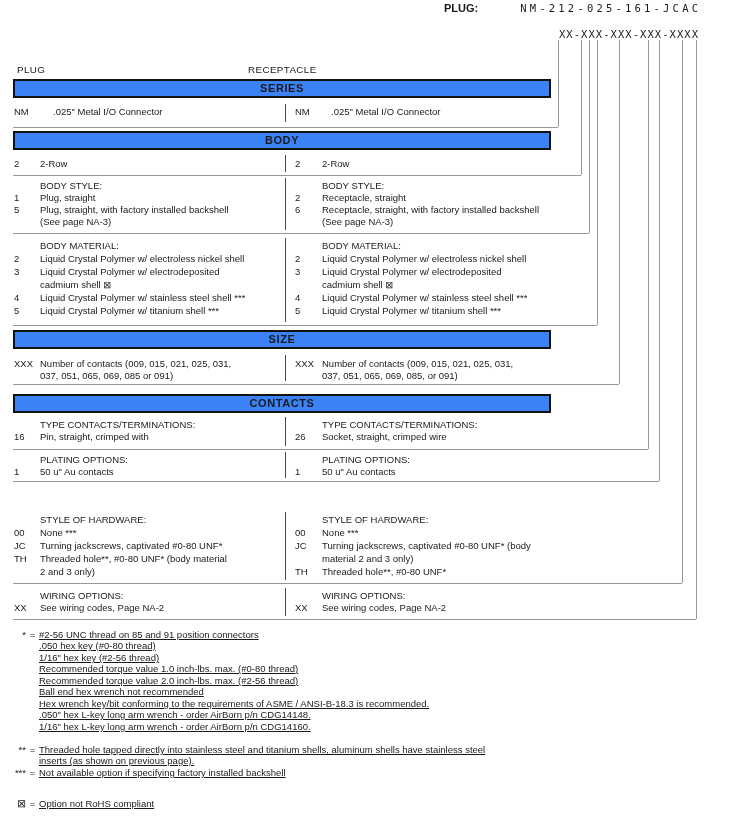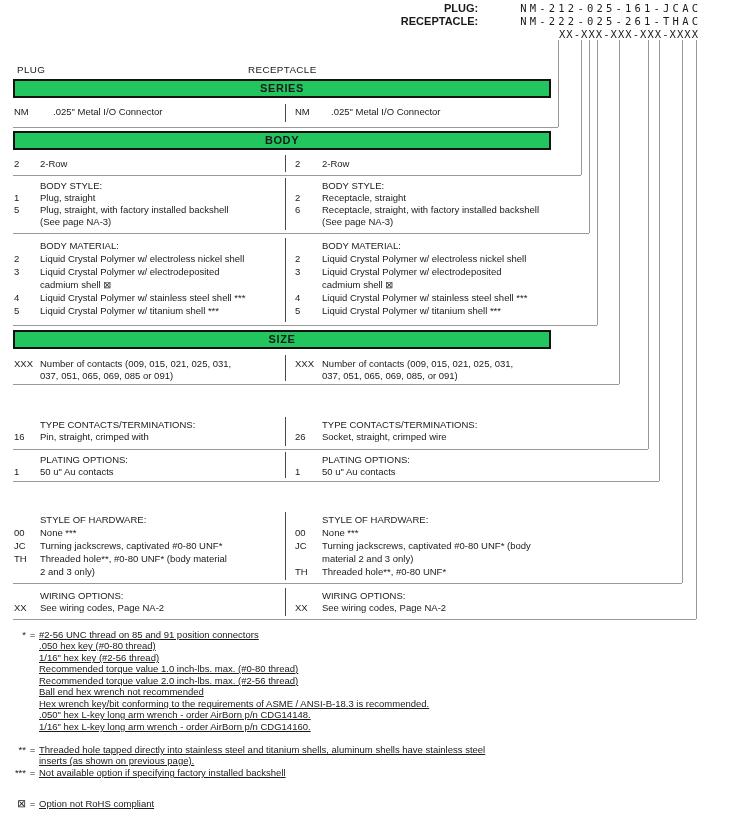--- a/index.html
+++ b/index.html
@@ -9,21 +9,21 @@
   .pnrow{position:absolute;right:41px;text-align:right;white-space:nowrap;
          font-size:11px;line-height:13px;}
   .pnl{font-weight:bold;margin-right:42px;}
   .pnv{font-family:"DejaVu Sans Mono",monospace;font-size:10.5px;
        letter-spacing:3.2px;margin-right:-3.2px;}
   .pnv.mask{letter-spacing:1.05px;margin-right:-1.05px;}
   
   .coltitle{position:absolute;font-size:9.8px;letter-spacing:0.4px;}
   
   .secbox{position:absolute;left:13px;width:534px;height:15px;border:2px solid #111;
-          background:#22c55e;text-align:center;font-weight:bold;font-size:11px;
+          background:#3b82f6;text-align:center;font-weight:bold;font-size:11px;
           line-height:15px;letter-spacing:0.6px;}
   
   .line{position:absolute;left:0;top:0;width:739px;font-size:9.5px;line-height:12px;}
   .line span{position:absolute;white-space:nowrap;}
   .cl{left:14px;} .tl{left:40px;} .cr{left:295px;} .tr{left:322px;}
   .tl.w{left:53px;} .tr.w{left:331px;}
   
   .vl{position:absolute;width:1px;background:#999;}
   .hl{position:absolute;left:13px;height:1px;background:#999;}
   .mb{position:absolute;left:285px;width:1px;background:#4a4a4a;}
@@ -33,23 +33,20 @@
   .fe{display:inline-block;width:13px;text-align:center;}
   .rx .fm{font-size:10.5px;}
 </style>
 </head>
 <body>
 
 <div class="page">
 
   <div class="pnrow" style="top:2px">
     <span class="pnl">PLUG:</span><span class="pnv">NM-212-025-161-JCAC</span>
-  </div>
-  <div class="pnrow" style="top:15px">
-    <span class="pnl">RECEPTACLE:</span><span class="pnv">NM-222-025-261-THAC</span>
   </div>
   <div class="pnrow" style="top:28px">
     <span class="pnv mask">XX-XXX-XXX-XXX-XXXX</span>
   </div>
 
   <div class="vl" style="left:558px;top:40px;height:87px"></div>
   <div class="vl" style="left:581px;top:40px;height:135px"></div>
   <div class="vl" style="left:589px;top:40px;height:193px"></div>
   <div class="vl" style="left:597px;top:40px;height:285px"></div>
   <div class="vl" style="left:619px;top:40px;height:344px"></div>
@@ -77,20 +74,21 @@
   <div class="mb" style="top:452px;height:26px"></div>
   <div class="mb" style="top:512px;height:68px"></div>
   <div class="mb" style="top:588px;height:28px"></div>
 
   <span class="coltitle" style="left:17px;top:64px">PLUG</span>
   <span class="coltitle" style="left:248px;top:64px">RECEPTACLE</span>
 
   <div class="secbox" style="top:79px"><span>SERIES</span></div>
   <div class="secbox" style="top:131px"><span>BODY</span></div>
   <div class="secbox" style="top:330px"><span>SIZE</span></div>
+  <div class="secbox" style="top:394px"><span>CONTACTS</span></div>
 
   <div class="line" style="top:106px">
     <span class="cl">NM</span>
     <span class="tl w">.025" Metal I/O Connector</span>
     <span class="cr">NM</span>
     <span class="tr w">.025" Metal I/O Connector</span>
   </div>
 
   <div class="line" style="top:158px">
     <span class="cl">2</span>

